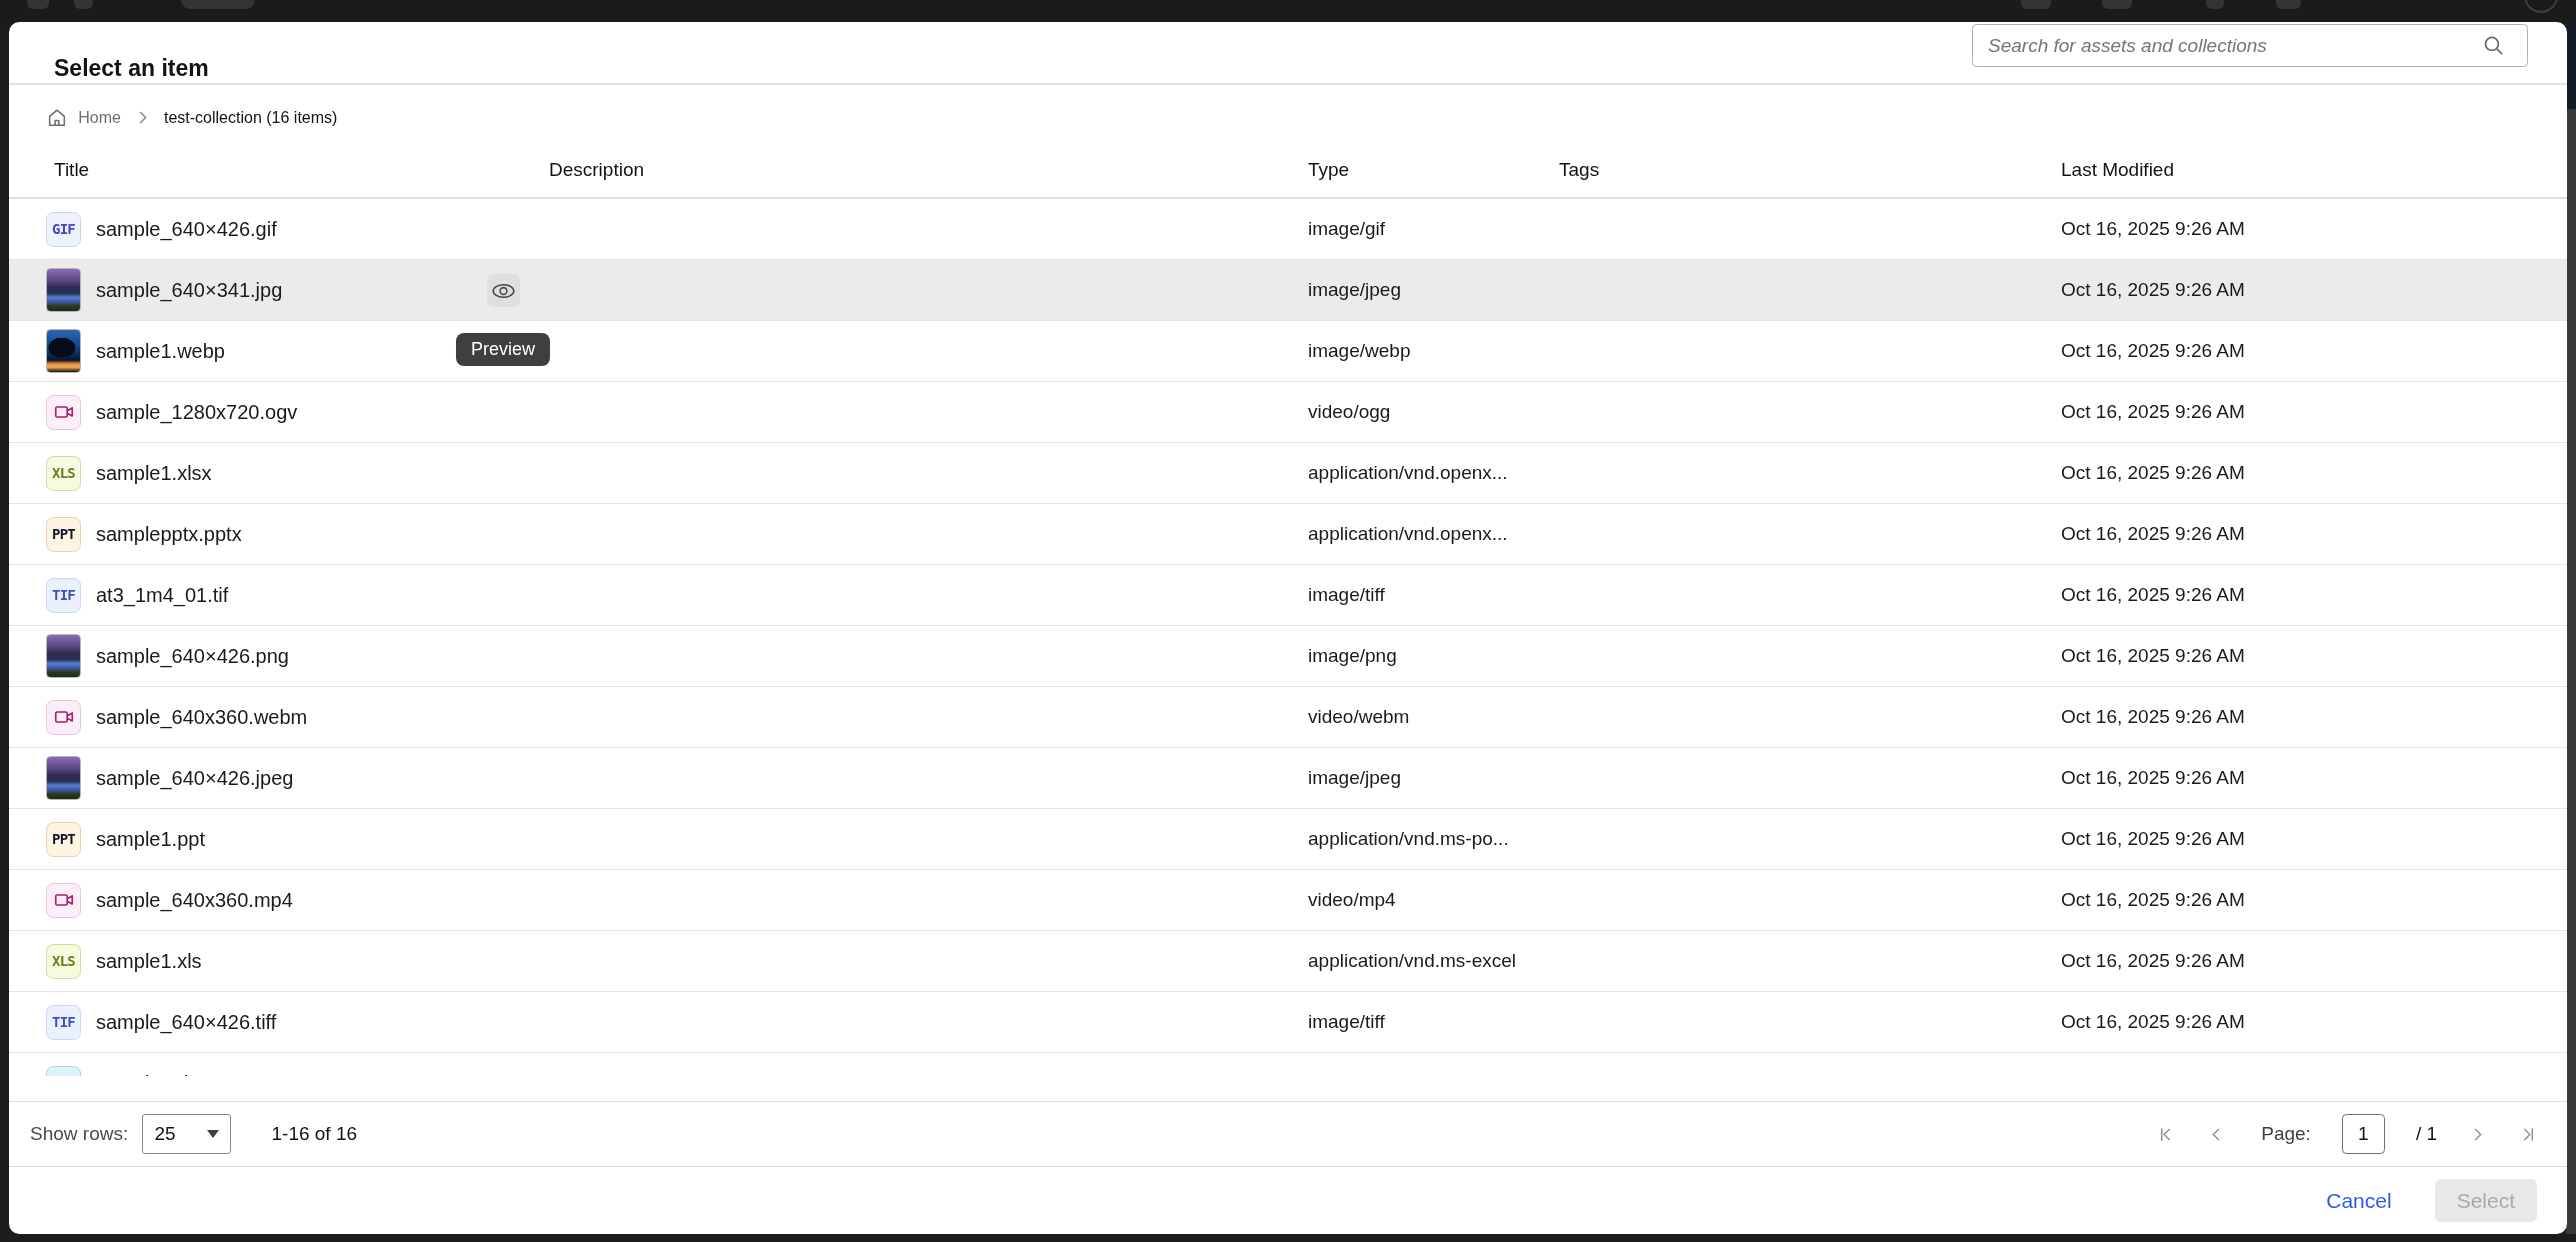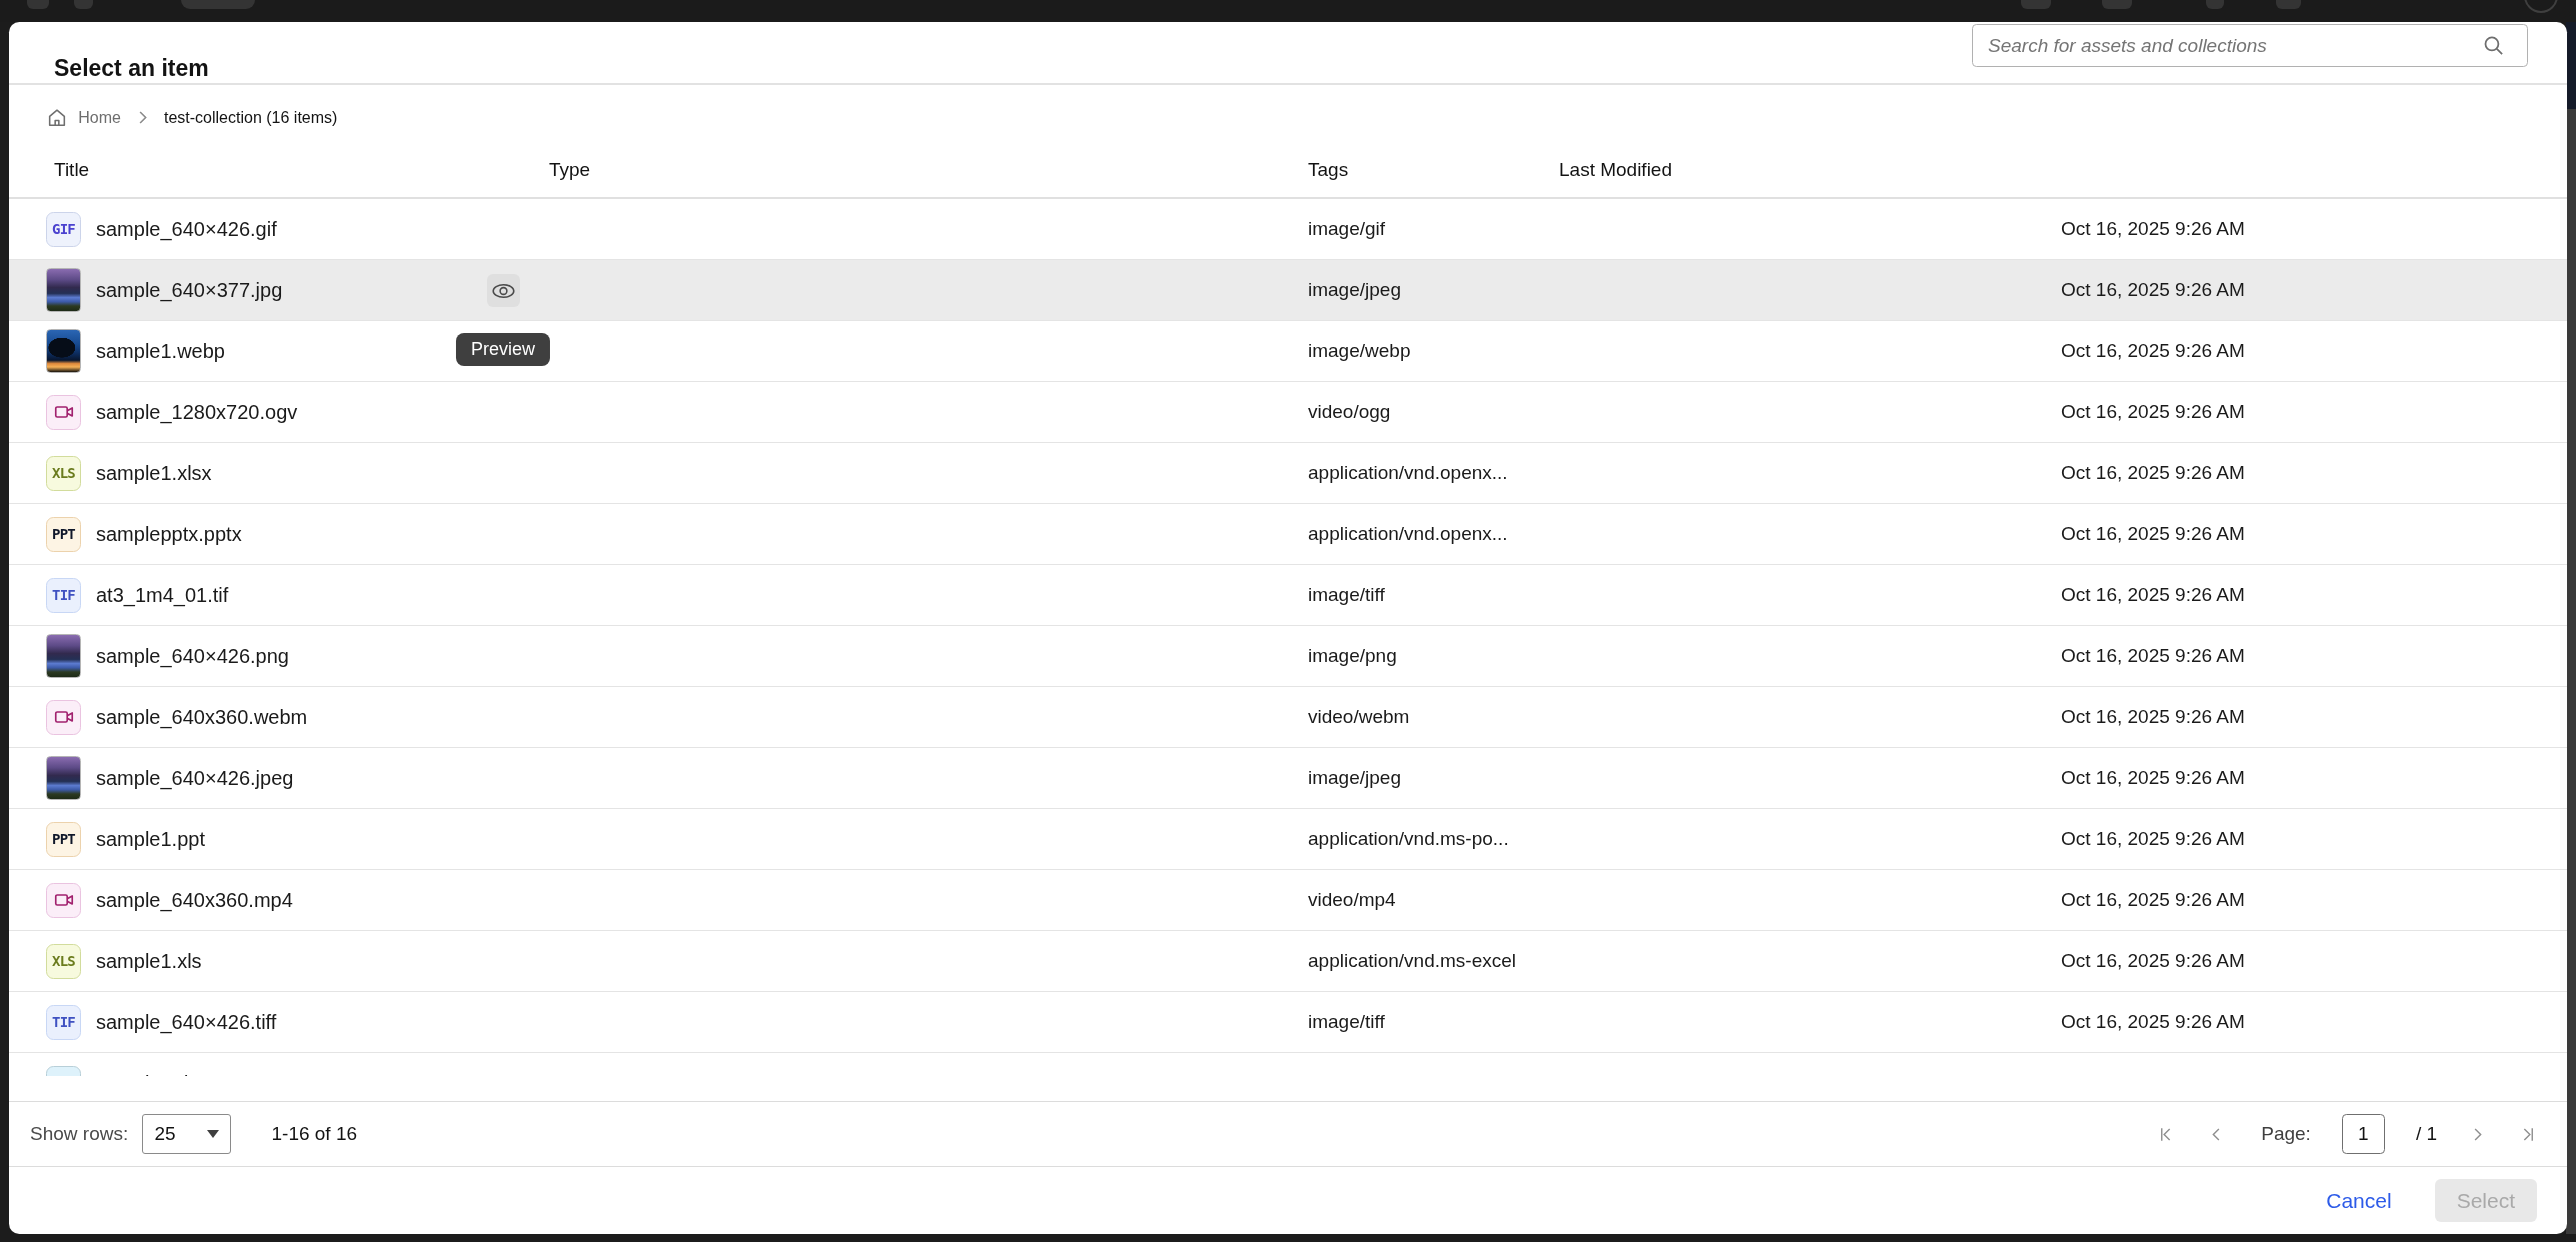--- a/index.html
+++ b/index.html
@@ -147,41 +147,42 @@
       <span>Home</span>
     </span>
     <svg class="bc-sep" viewBox="0 0 24 24" fill="none" stroke="#8a8a8a" stroke-width="2">
       <polyline points="9,5 16,12 9,19"></polyline>
     </svg>
     <span class="bc-current">test-collection (16 items)</span>
   </div>
 
   <div class="col-headers">
     <div>Title</div>
+    <div>Description</div>
     <div>Type</div>
     <div>Tags</div>
     <div>Last Modified</div>
   </div>
   <div class="table-top-divider"></div>
 
   <div class="rows-clip" id="rows-container">
       <div class="row">
         <div class="cell title-cell">
           <span class="badge badge-gif">GIF</span>
           <span>sample_640×426.gif</span>
         </div>
         <div class="cell"></div>
         <div class="cell">image/gif</div>
         <div class="cell"></div>
         <div class="cell">Oct 16, 2025 9:26 AM</div>
       </div>
       <div class="row hovered">
         <div class="cell title-cell">
           <div class="thumb thumb-landscape"></div>
-          <span>sample_640×377.jpg</span>
+          <span>sample_640×341.jpg</span>
         </div>
         <div class="cell"></div>
         <div class="cell">image/jpeg</div>
         <div class="cell"></div>
         <div class="cell">Oct 16, 2025 9:26 AM</div>
         <div class="eye-button">
           <span style="display:flex">
             <svg viewBox="0 0 34 24" fill="none" stroke="#4a4a4a" stroke-width="2.1">
               <ellipse cx="17" cy="12" rx="14" ry="8.5"></ellipse>
               <circle cx="17" cy="12" r="4.6"></circle>

